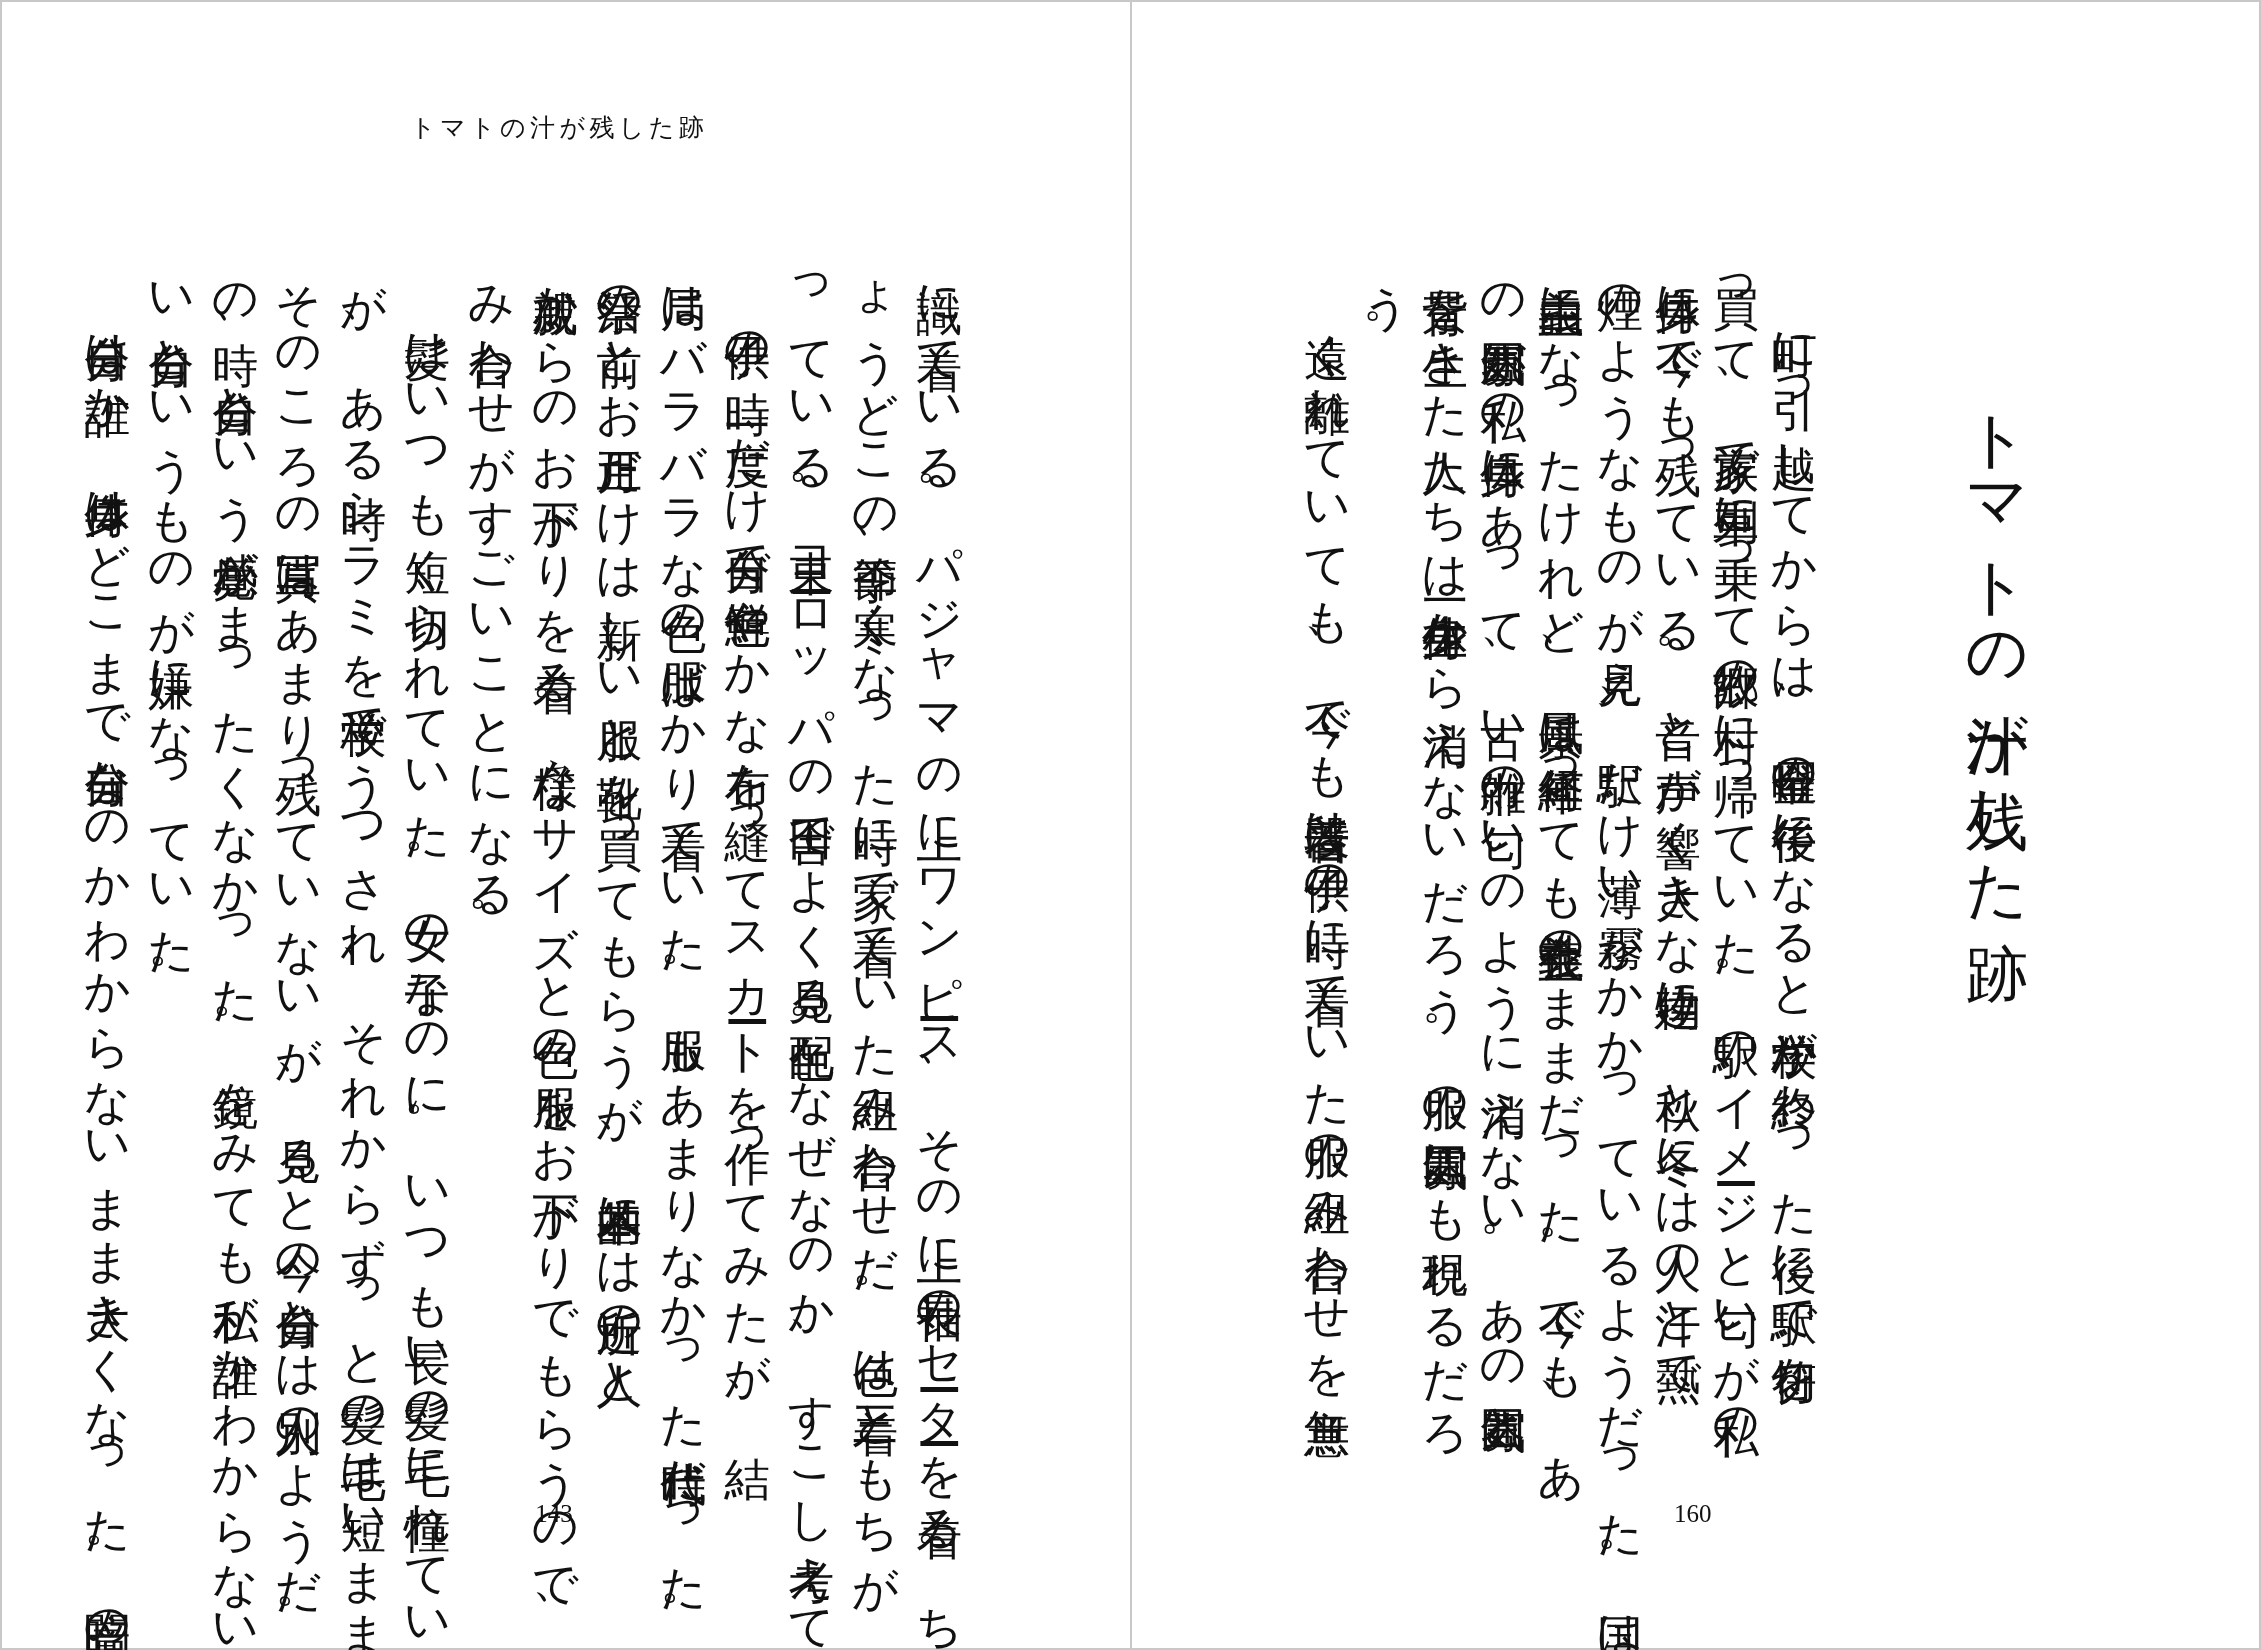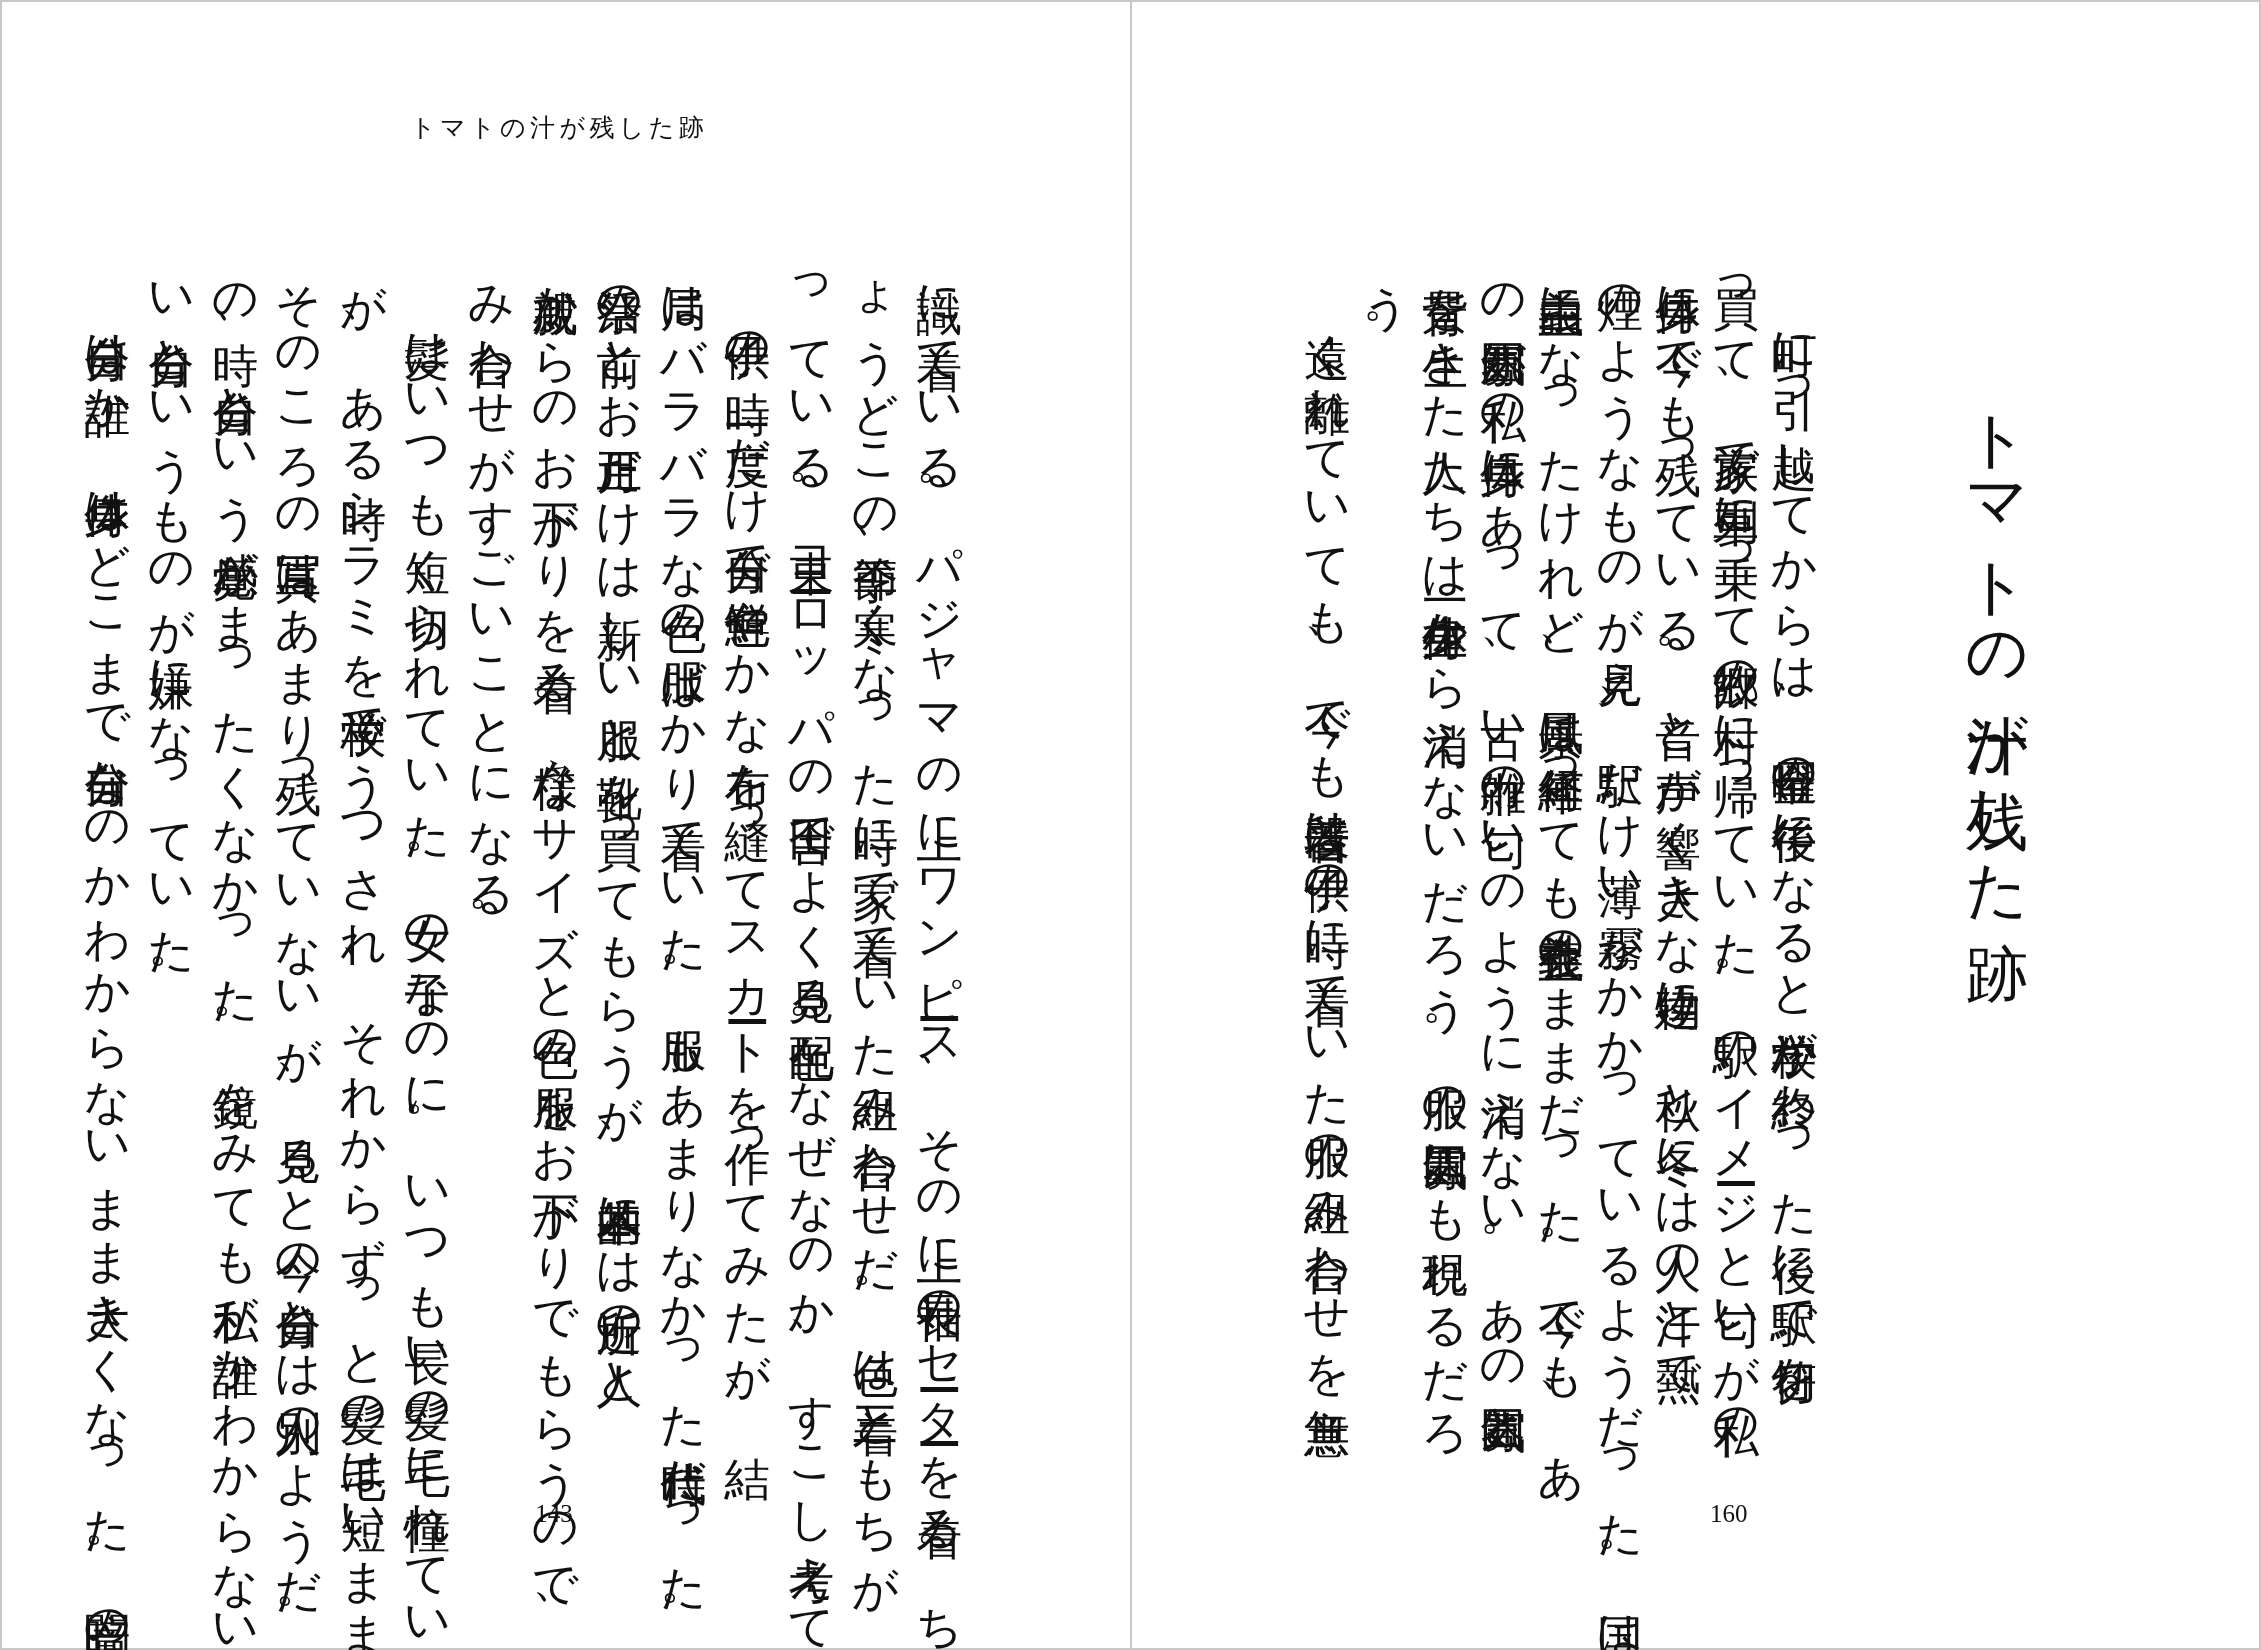--- a/index.html
+++ b/index.html
@@ -53,15 +53,15 @@
   <div class="col" style="left:579px">買って、家族で列車に乗って故郷の村に帰っていた。駅のイメージと匂いが私の</div>
   <div class="col" style="left:521px">身体に今でも残っている。音と声が響く大きな建物に、秋と冬には人の汗と熱で</div>
   <div class="col" style="left:463px">煙のようなものが見え、駅だけ薄い霧がかかっているようだった。国は革命で自</div>
   <div class="col" style="left:404px">由主義になったけれど、風景は何年経っても社会主義のままだった。今でも、あ</div>
   <div class="col" style="left:346px">の雰囲気が私の身体にあって、古い雑巾の匂いのように消えない。あの雰囲気と</div>
   <div class="col" style="left:288px">背景を生きた人たちは一生身体から消えないだろう。服の雰囲気にも現れるだろ</div>
   <div class="col" style="left:229px">う。</div>
   <div class="col" style="left:171px"></div>
   <div class="col" style="left:170px">　遠く離れていても、今でも普段着は子供の時に着ていた服の組み合わせを無意</div>
 
-  <div class="folio" style="left:578px">160</div>
+  <div class="folio" style="left:542px">160</div>
 </div>
 
 
 </body></html>

